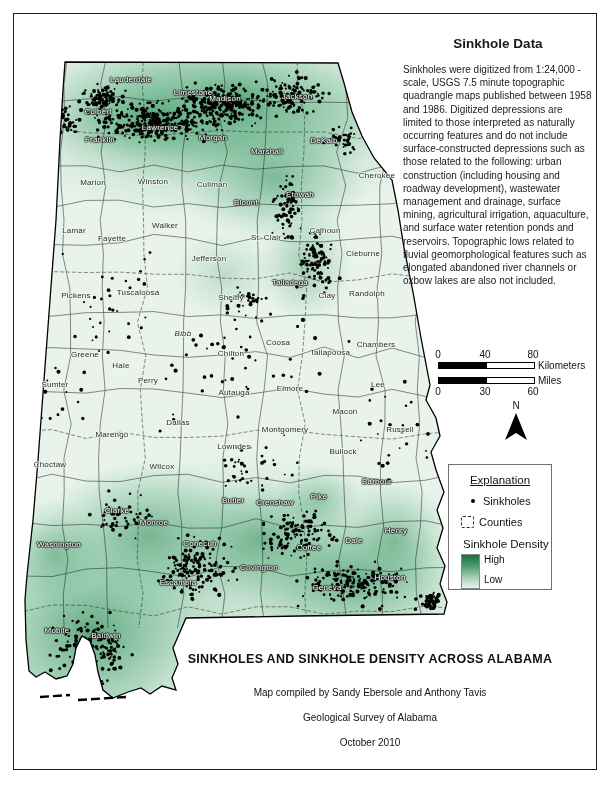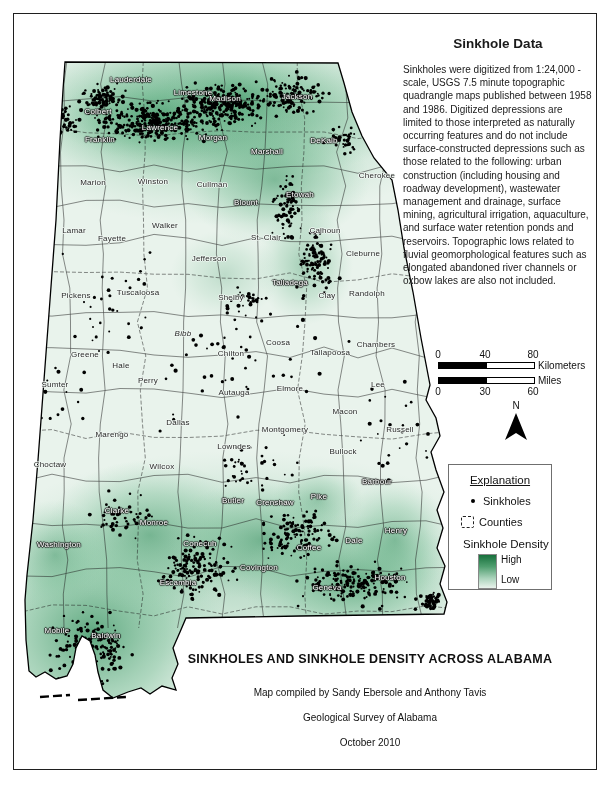--- a/index.html
+++ b/index.html
@@ -34,21 +34,21 @@
   .north .n-label{font-size:10px;display:block;margin-bottom:2px;}
 
   
   .legend{position:absolute;left:448px;top:464px;width:104px;height:126px;
           border:1px solid #6f6f6f;background:#fff;box-sizing:border-box;color:#111;}
   .legend-title{font-size:11.5px;text-decoration:underline;text-align:center;margin-top:9px;}
   .legend-row{position:relative;font-size:11px;margin:9px 0 0 18px;display:flex;align-items:center;}
   .dot-swatch{width:4px;height:4px;border-radius:50%;background:#000;margin:0 8px 0 4px;}
   .county-swatch{width:11px;height:10px;border:1.3px dashed #222;border-radius:2px;background:#fff;margin:0 5px 0 0;}
   .density-title{font-size:11.5px;margin:10px 0 4px 14px;}
-  .density-wrap{position:relative;margin-left:29px;height:34px;}
+  .density-wrap{position:relative;margin-left:12px;height:34px;}
   .density-swatch{position:absolute;left:0;top:0;width:17px;height:33px;border:1px solid #888;
           background:linear-gradient(#17703c,#4f9e6f 35%,#a9d2ba 70%,#e9f3ec);}
   .density-high{position:absolute;left:23px;top:0;font-size:10px;}
   .density-low{position:absolute;left:23px;top:20px;font-size:10px;}
 
   
   .footer{position:absolute;left:95px;top:652px;width:550px;text-align:center;color:#111;}
   .footer-title{font-size:12.5px;font-weight:bold;letter-spacing:.3px;}
   .footer-credit{font-size:10px;margin-top:21px;}
   .footer-org{font-size:10px;margin-top:14px;}

